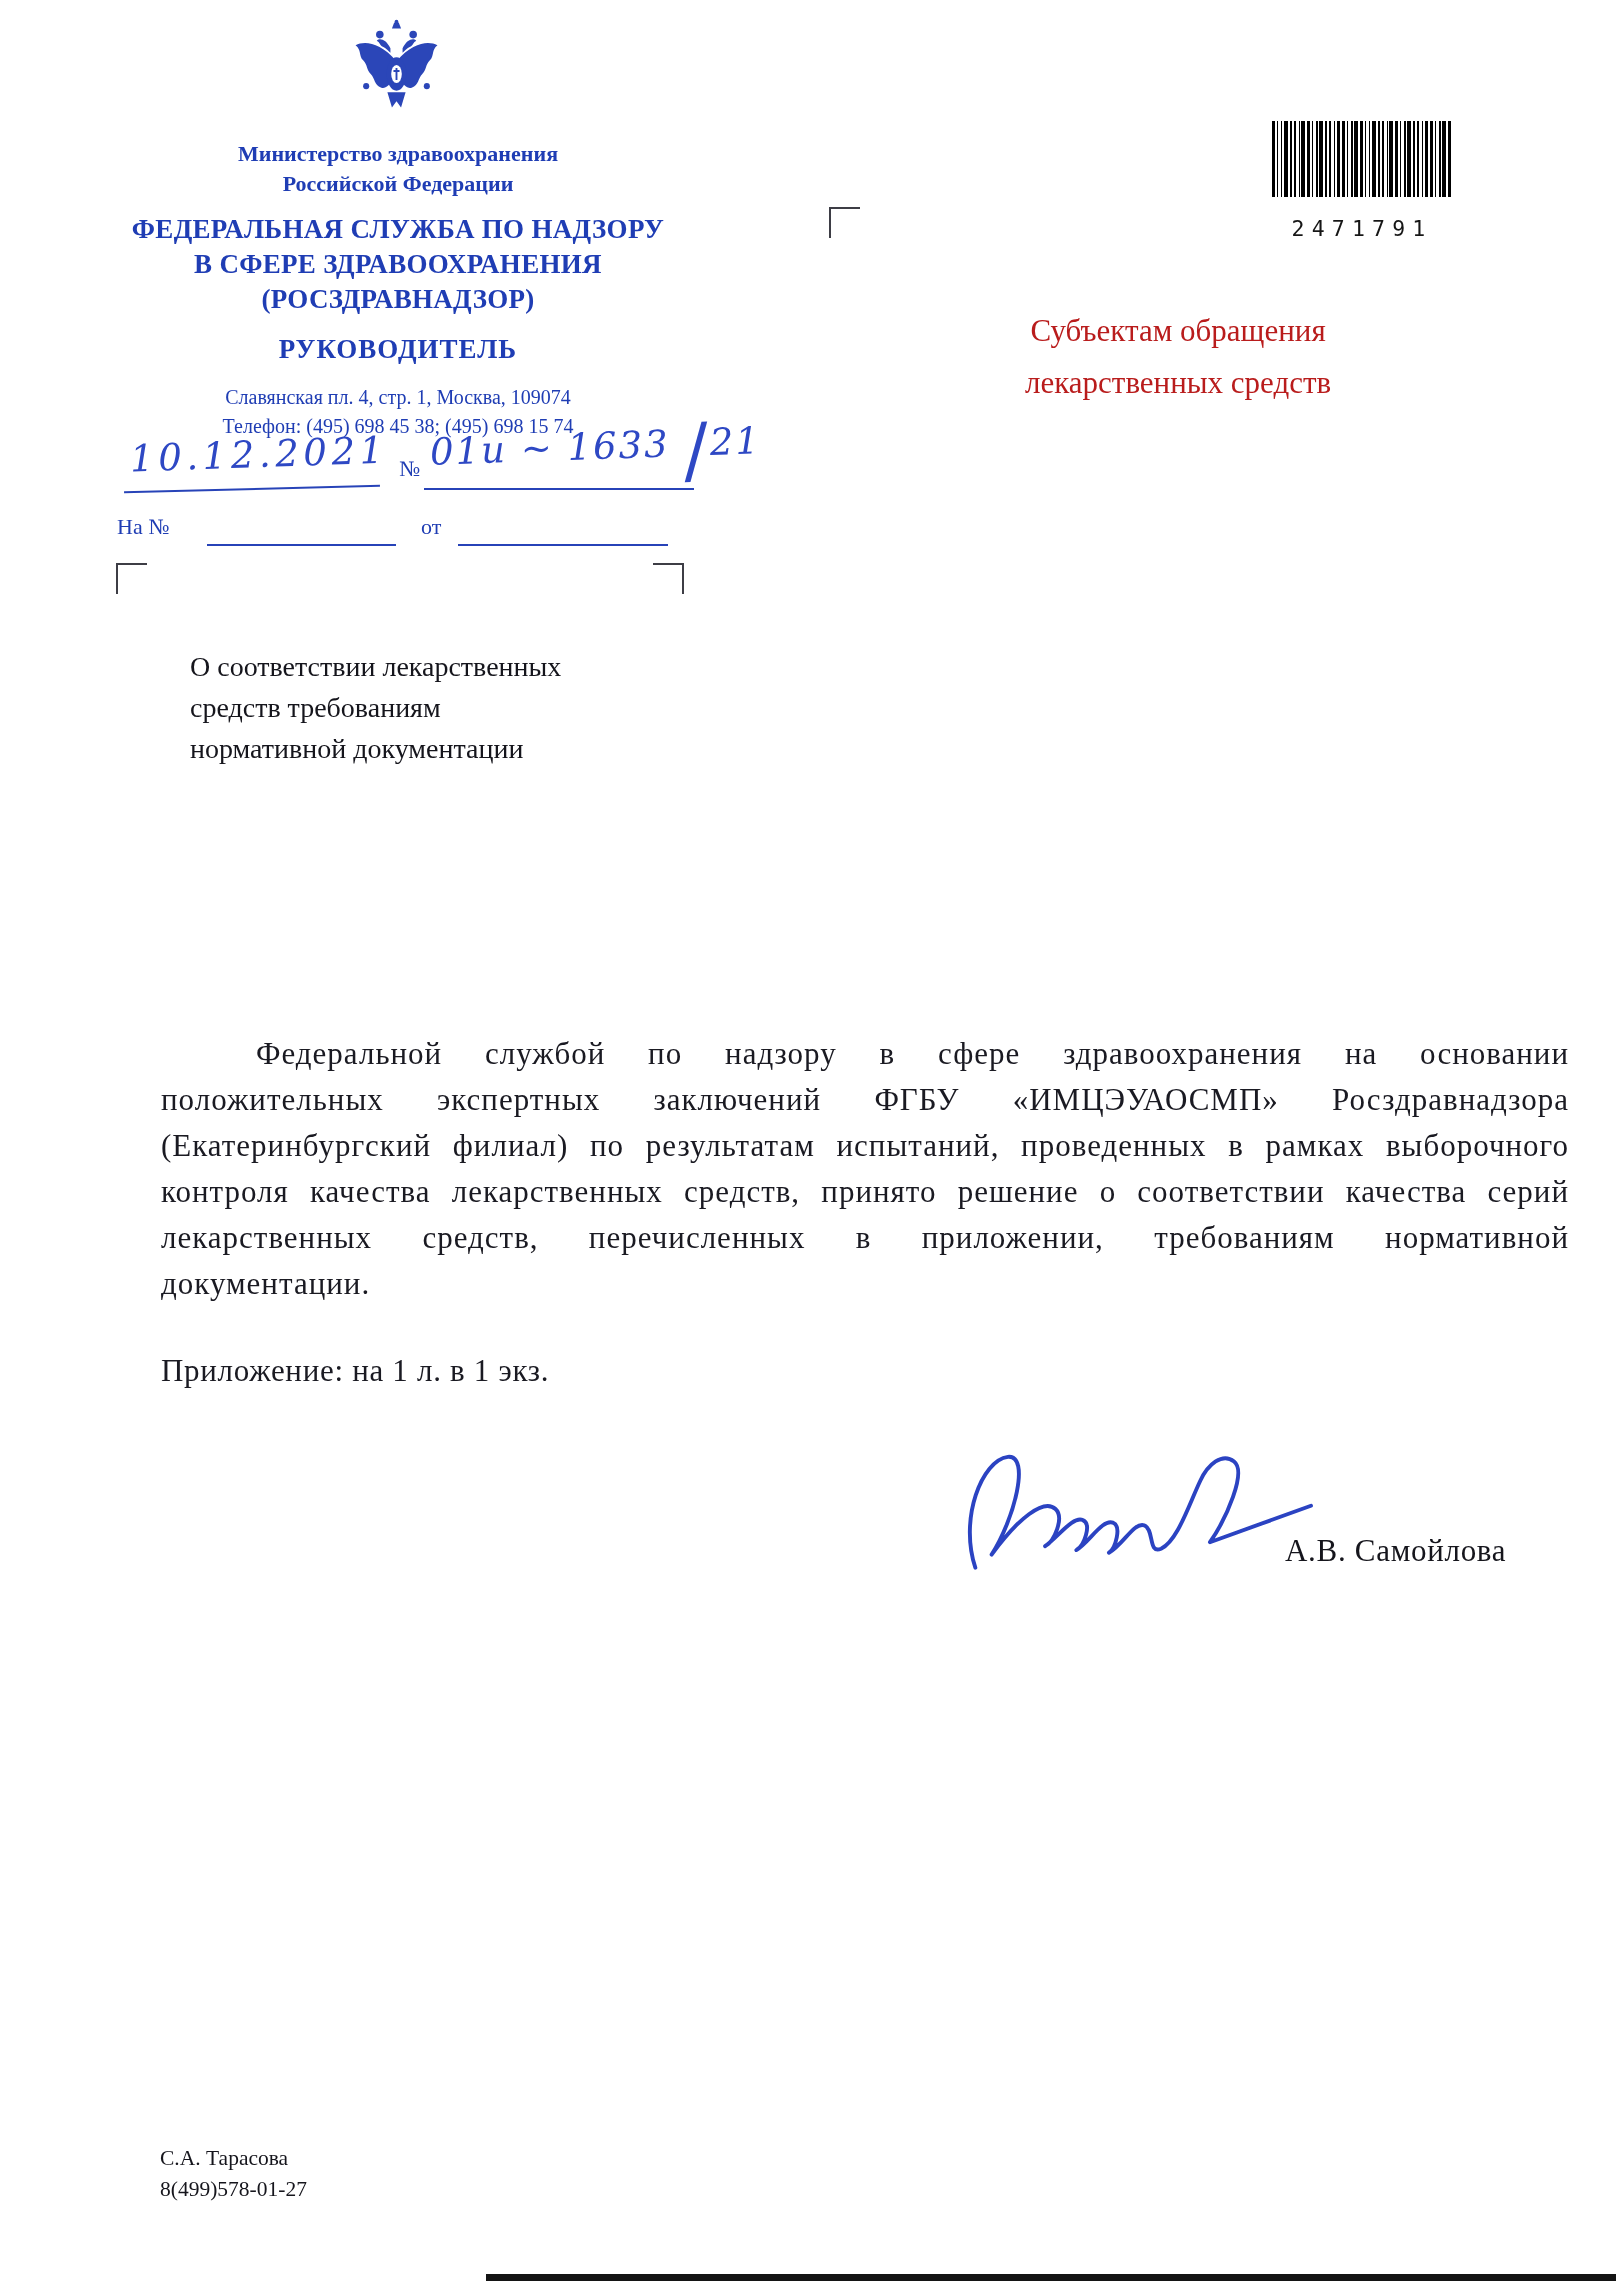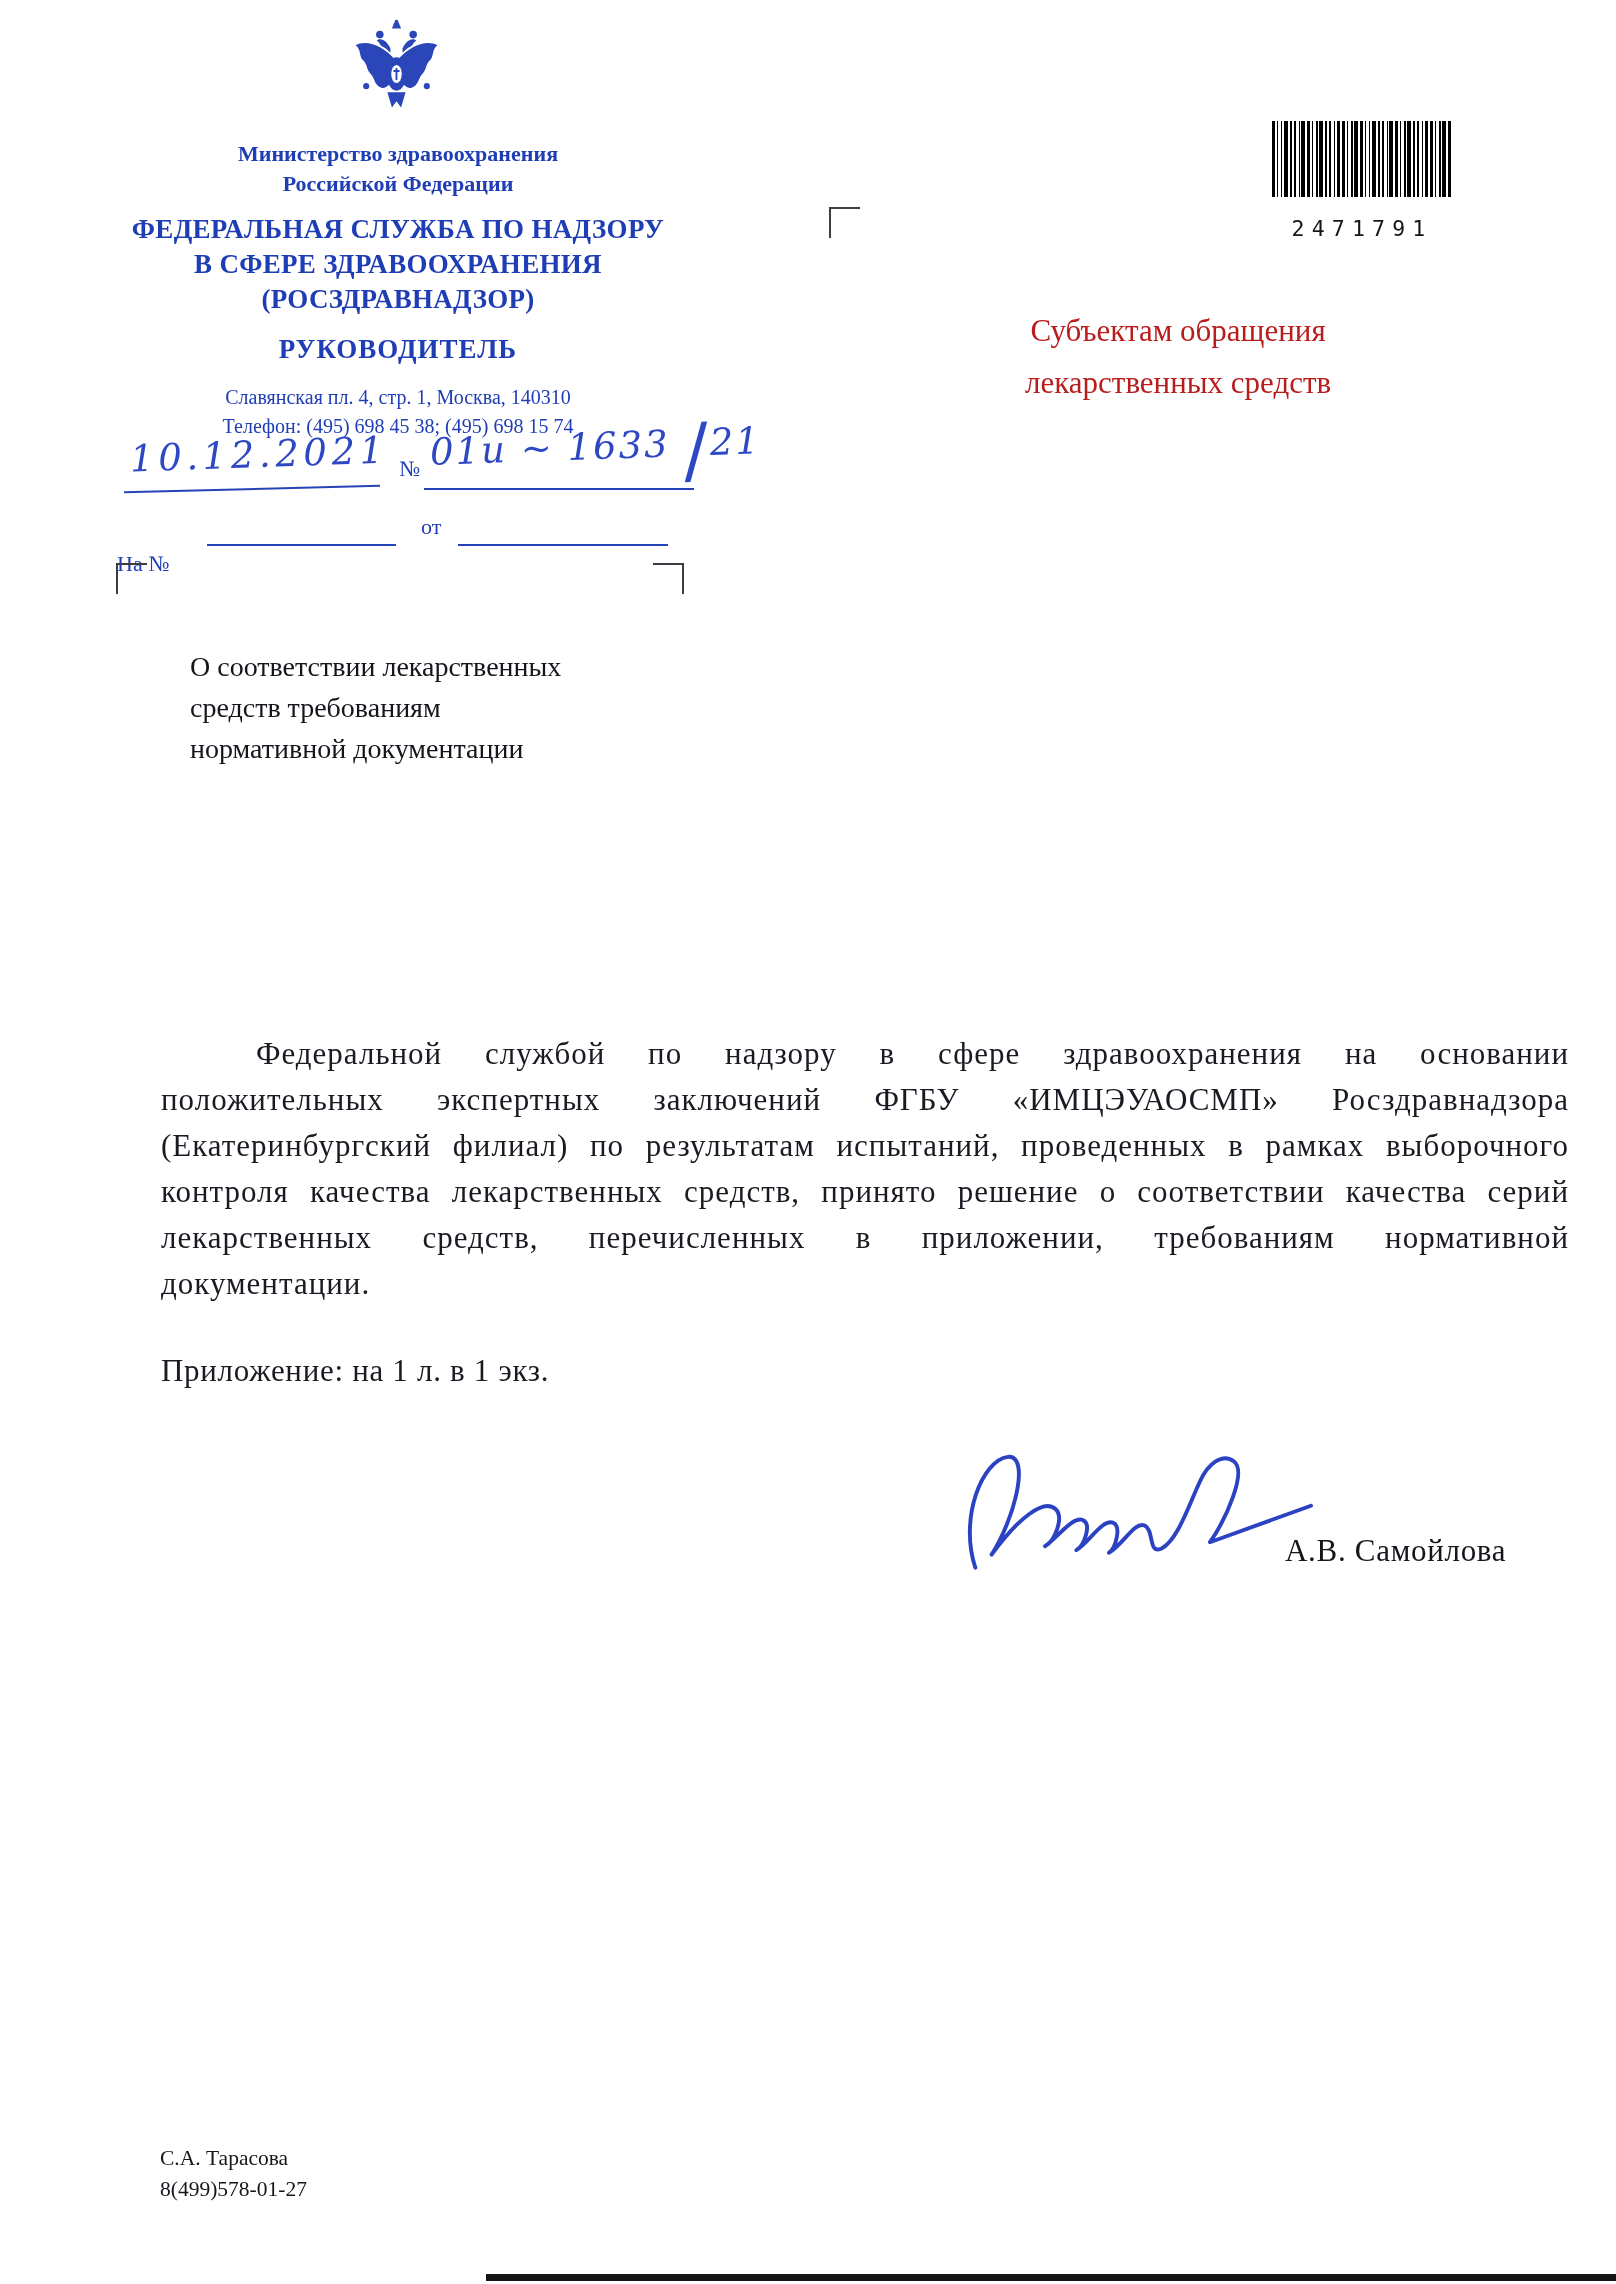--- a/index.html
+++ b/index.html
@@ -17,21 +17,21 @@
   
   .hw{position:absolute;font-family:"DejaVu Serif",serif;font-style:italic;color:#2e48c4;transform:rotate(-2deg);white-space:nowrap;}
   .hw-date{left:130px;top:433px;font-size:37px;letter-spacing:4.6px;}
   .hw-number{left:430px;top:425px;font-size:37px;letter-spacing:2px;}
   .hw-number .slash{font-size:73px;line-height:0;vertical-align:-19.6px;font-style:normal;}
   .rule{position:absolute;height:2px;background:#2743b8;}
   .rule-date{left:124px;top:488px;width:256px;transform:rotate(-1.5deg);}
   .rule-num{left:424px;top:488px;width:270px;}
   .ref-label{position:absolute;color:#1f3db4;font-size:22px;}
   .no-label{left:399px;top:456px;}
-  .na-label{left:117px;top:514px;margin-top:37px;}
+  .na-label{left:117px;top:514px;}
   .ot-label{left:421px;top:514px;}
   .rule-na{left:207px;top:544px;width:189px;}
   .rule-ot{left:458px;top:544px;width:210px;}
   
   .corner{position:absolute;width:29px;height:29px;border:0 solid #3d3d45;}
   .corner-top{left:829px;top:207px;border-top-width:2px;border-left-width:2px;}
   .corner-bl{left:116px;top:563px;border-top-width:2px;border-left-width:2px;}
   .corner-br{left:653px;top:563px;border-top-width:2px;border-right-width:2px;}
   
   .barcode{position:absolute;left:1272px;top:121px;width:180px;}
@@ -80,21 +80,21 @@
     <div>Министерство здравоохранения</div>
     <div>Российской Федерации</div>
   </div>
   <div class="hdr-col service">
     <div>ФЕДЕРАЛЬНАЯ СЛУЖБА ПО НАДЗОРУ</div>
     <div>В СФЕРЕ ЗДРАВООХРАНЕНИЯ</div>
     <div>(РОСЗДРАВНАДЗОР)</div>
   </div>
   <div class="hdr-col role">РУКОВОДИТЕЛЬ</div>
   <div class="hdr-col addr">
-    <div>Славянская пл. 4, стр. 1, Москва, 140310</div>
+    <div>Славянская пл. 4, стр. 1, Москва, 109074</div>
     <div>Телефон: (495) 698 45 38; (495) 698 15 74</div>
   </div>
 
   <div class="hw hw-date">10.12.2021</div>
   <div class="rule rule-date"></div>
   <div class="ref-label no-label">№</div>
   <div class="hw hw-number"><span>01и ~ 1633 </span><span class="slash">/</span><span>21</span></div>
   <div class="rule rule-num"></div>
 
   <div class="ref-label na-label">На №</div>

